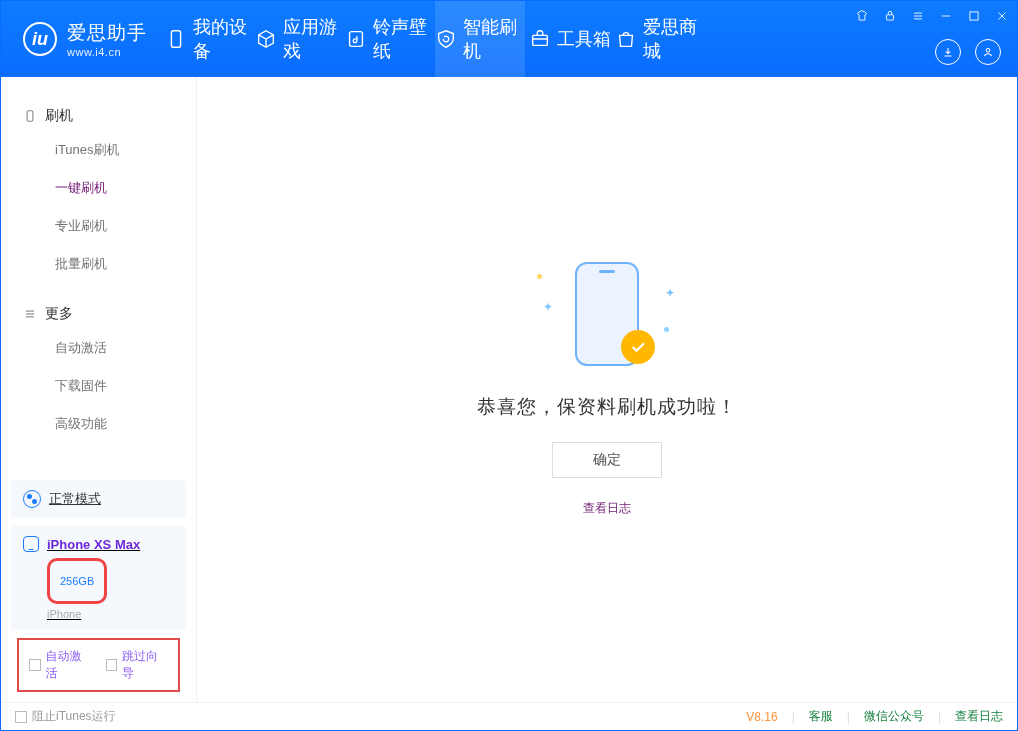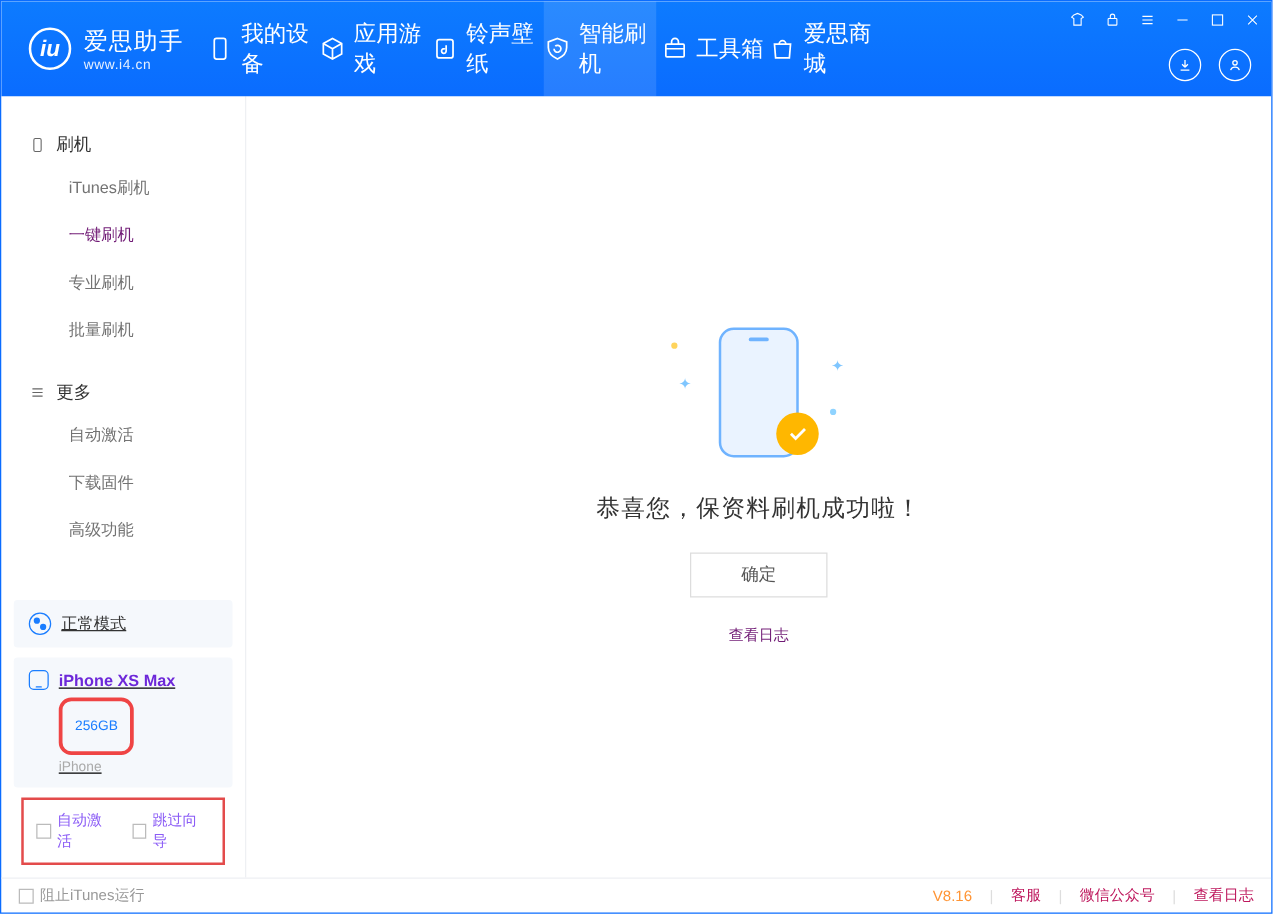--- a/index.html
+++ b/index.html
@@ -71,21 +71,21 @@
 
 .success-text { font-size:19px; color:#333; letter-spacing:1px; }
 .ok-btn { padding: 8px 40px; border:1px solid #ddd; background:#fff; font-size:14px; color:#555; cursor:pointer; }
 .log-link { font-size:12px; color:#701a75; cursor:pointer; }
 
 
 .footer { height:28px; border-top:1px solid #eef0f3; display:flex; align-items:center; padding: 0 14px; font-size:12px; color:#999; }
 .footer .cb { color:#999; }
 .footer-right { margin-left:auto; display:flex; align-items:center; gap:14px; }
 .footer-right .sep { color:#ddd; }
-.footer-right .flink { cursor:pointer; color:#be185d; }
+.footer-right .flink { cursor:pointer; color:#15803d; }
 .footer-right .ver { color:#ff9434; }
 </style>
 </head>
 <body>
 
 <div class="header">
   <div class="logo-block">
     <div class="logo-circle">iu</div>
     <div class="logo-text">
       <div class="name">爱思助手</div>

